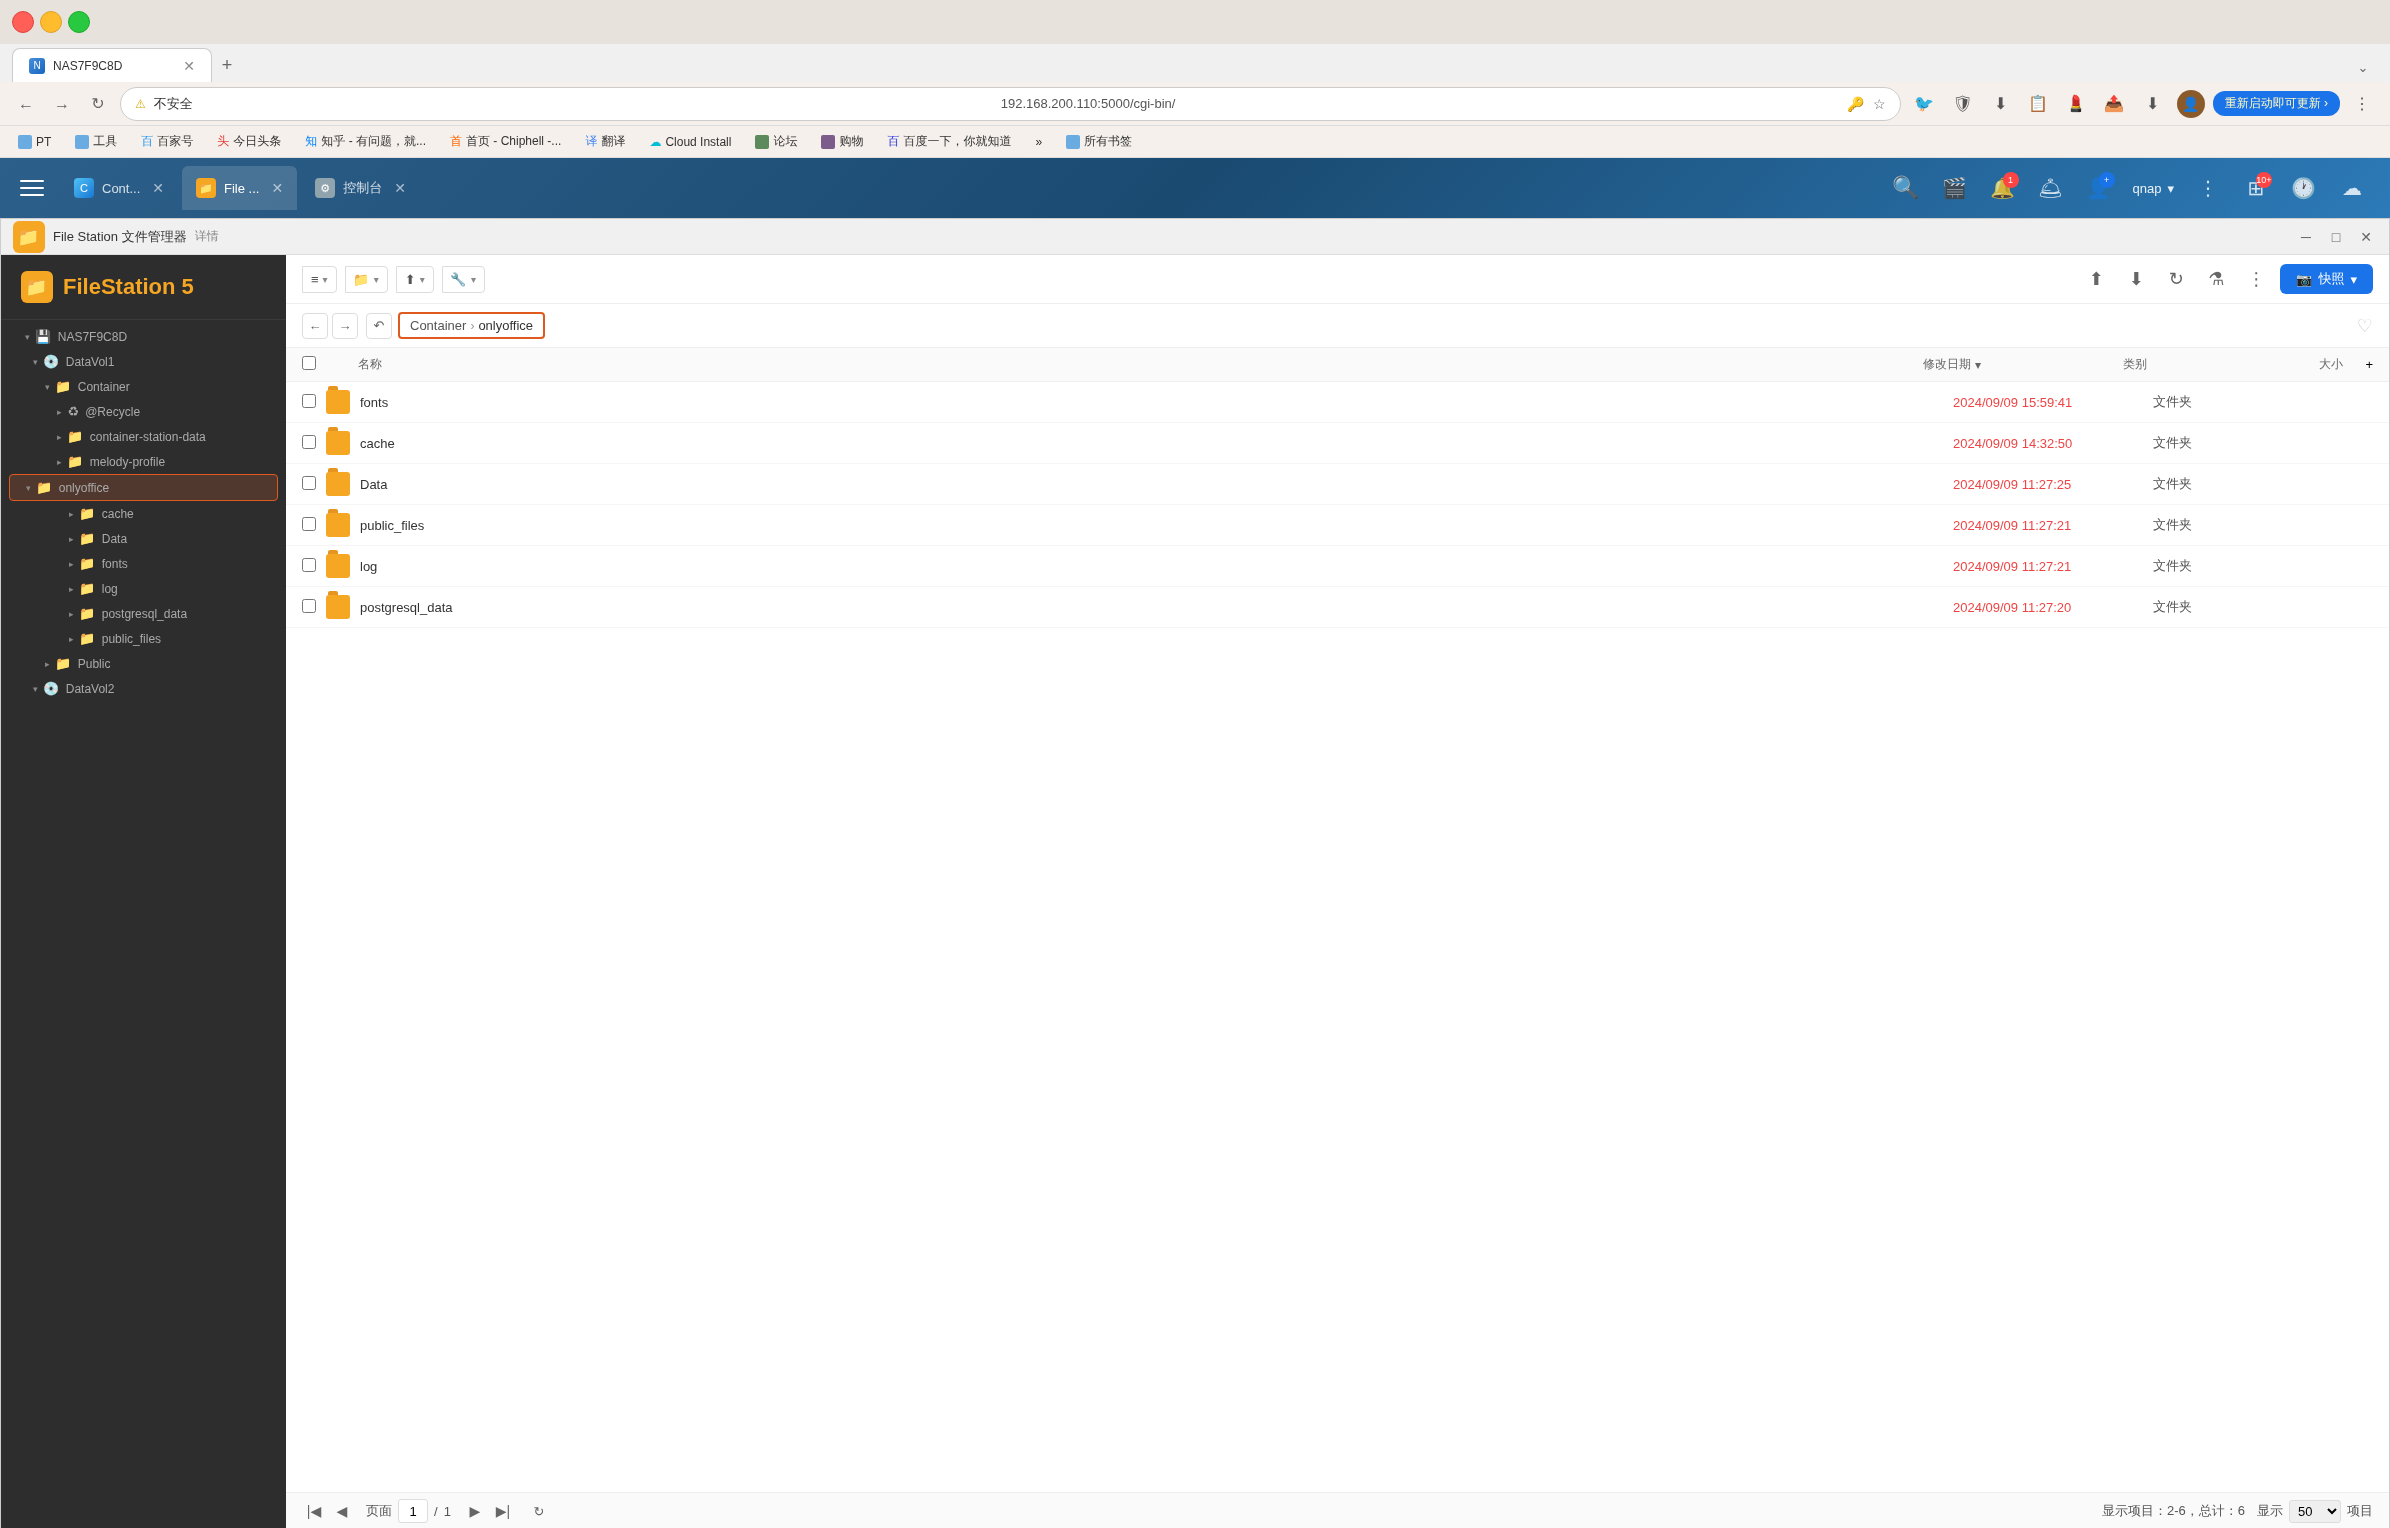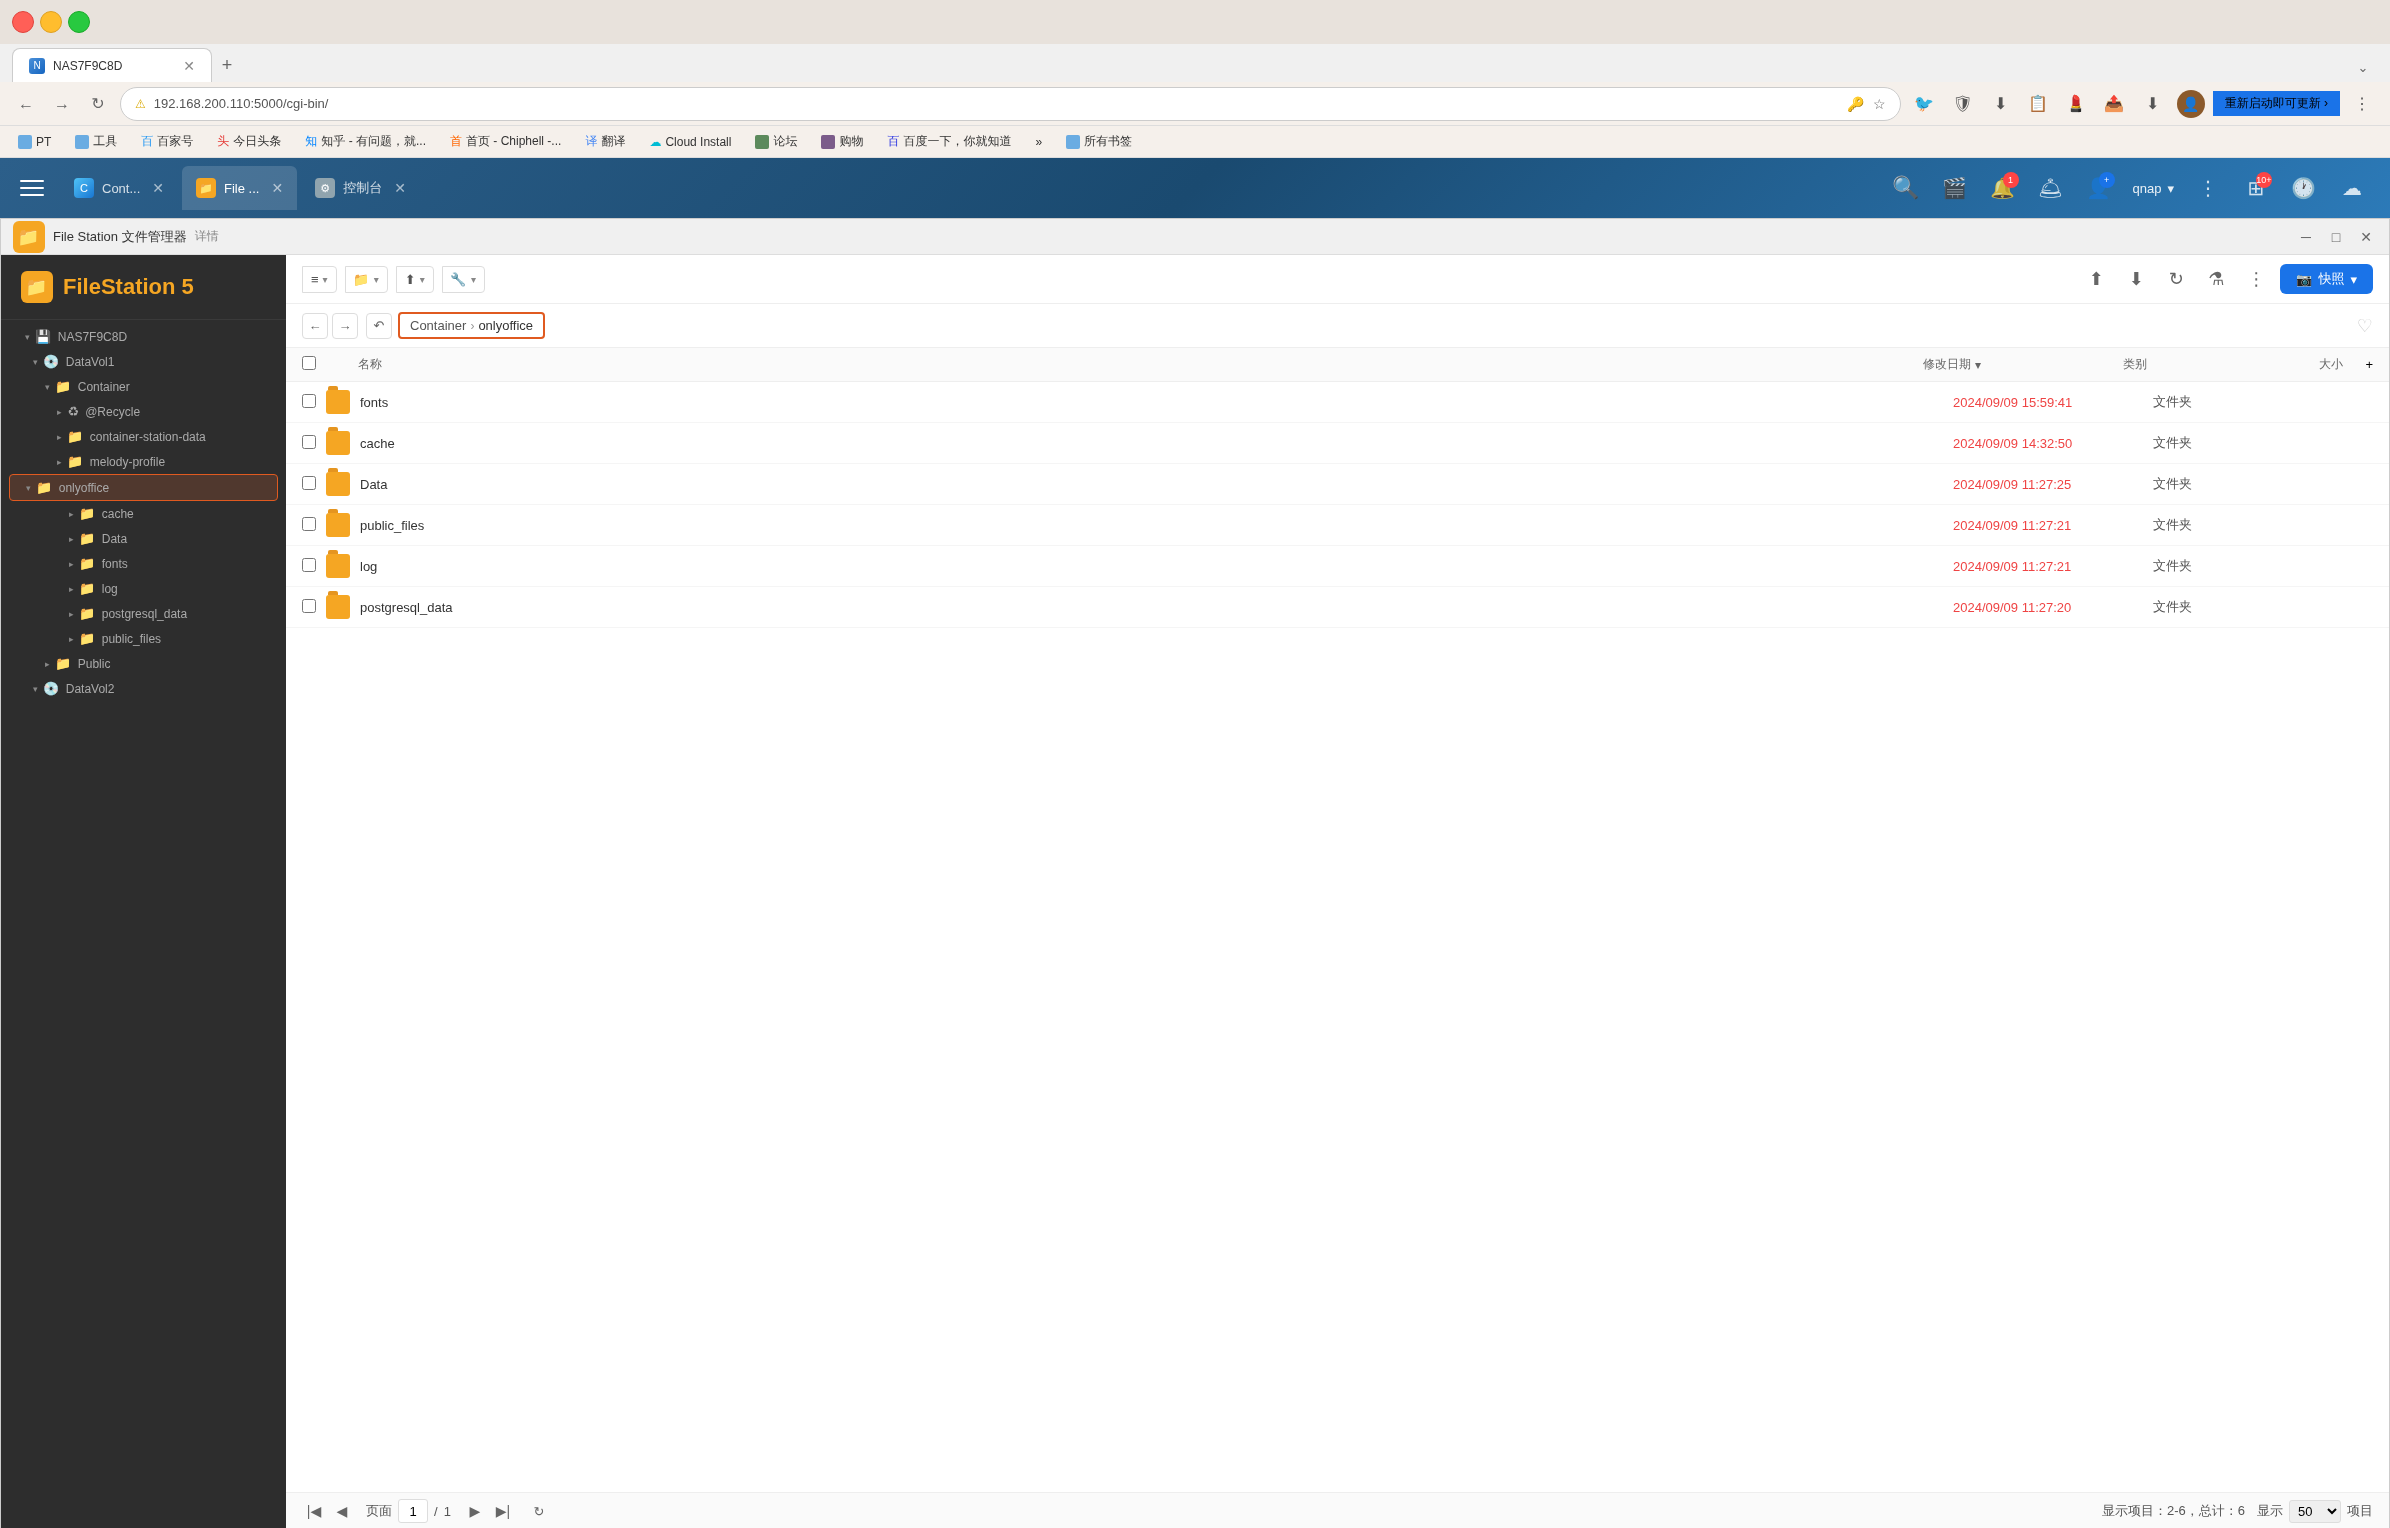--- a/index.html
+++ b/index.html
@@ -24,21 +24,21 @@
     .address-bar { flex: 1; display: flex; align-items: center; background: #fff; border: 1px solid #ccc; border-radius: 20px; padding: 4px 14px; gap: 8px; height: 34px; }
     .address-icon { color: #d9a800; font-size: 12px; }
     .address-text { flex: 1; font-size: 13px; color: #333; }
     .address-actions { display: flex; gap: 8px; color: #666; font-size: 14px; }
     .nav-actions { display: flex; gap: 6px; align-items: center; }
     .nav-action-btn { width: 32px; height: 32px; display: flex; align-items: center; justify-content: center; color: #555; font-size: 16px; cursor: pointer; }
 
     .bookmarks-bar { display: flex; align-items: center; padding: 4px 12px; gap: 12px; background: #f5f0eb; height: 32px; border-bottom: 1px solid #ddd; font-size: 12px; color: #333; overflow: hidden; }
     .bookmark-item { display: flex; align-items: center; gap: 4px; cursor: pointer; white-space: nowrap; padding: 2px 6px; border-radius: 4px; }
     .bookmark-folder { width: 14px; height: 14px; background: #6aace2; border-radius: 2px; flex-shrink: 0; }
-    .update-btn { background: #1a73e8; color: #000000; padding: 4px 12px; border-radius: 0; font-size: 12px; cursor: pointer; white-space: nowrap; text-align: right; }
+    .update-btn { background: #1a73e8; color: #fef9c3; padding: 4px 12px; border-radius: 12px; font-size: 12px; cursor: pointer; white-space: nowrap; text-align: right; }
 
     
     .qnap-bar { background: linear-gradient(135deg, #2c5f8a 0%, #1a4a70 50%, #2c7ab8 100%); display: flex; align-items: center; padding: 0 16px; height: 60px; gap: 8px; }
     .qnap-menu-btn { width: 36px; height: 36px; display: flex; flex-direction: column; justify-content: center; gap: 5px; cursor: pointer; padding: 4px; }
     .qnap-menu-btn span { display: block; width: 24px; height: 2px; background: #fff; border-radius: 1px; }
     .qnap-app-tabs { display: flex; align-items: center; gap: 4px; flex: 1; }
     .qnap-tab { display: flex; align-items: center; gap: 8px; padding: 6px 14px; border-radius: 6px 6px 0 0; font-size: 13px; color: rgba(255,255,255,0.8); cursor: pointer; position: relative; height: 44px; }
     .qnap-tab.active { background: rgba(255,255,255,0.15); color: #fff; }
     .qnap-tab .tab-icon { width: 20px; height: 20px; border-radius: 4px; flex-shrink: 0; }
     .qnap-tab .tab-icon.gradient { background: linear-gradient(135deg, #4fc3f7, #1976d2); }
@@ -156,20 +156,21 @@
   <div class="tab-new">+</div>
   <div class="tab-expand">⌄</div>
 </div>
 
 <div class="nav-bar">
   <div class="nav-btn">←</div>
   <div class="nav-btn">→</div>
   <div class="nav-btn">↻</div>
   <div class="address-bar">
     <span class="address-icon">⚠</span>
+    <span class="address-text">不安全</span>
     <span class="address-text" style="color:#555;">192.168.200.110:5000/cgi-bin/</span>
     <div class="address-actions">
       <span>🔑</span>
       <span>☆</span>
     </div>
   </div>
   <div class="nav-actions">
     <div class="nav-action-btn">🐦</div>
     <div class="nav-action-btn">🛡</div>
     <div class="nav-action-btn">⬇</div>

